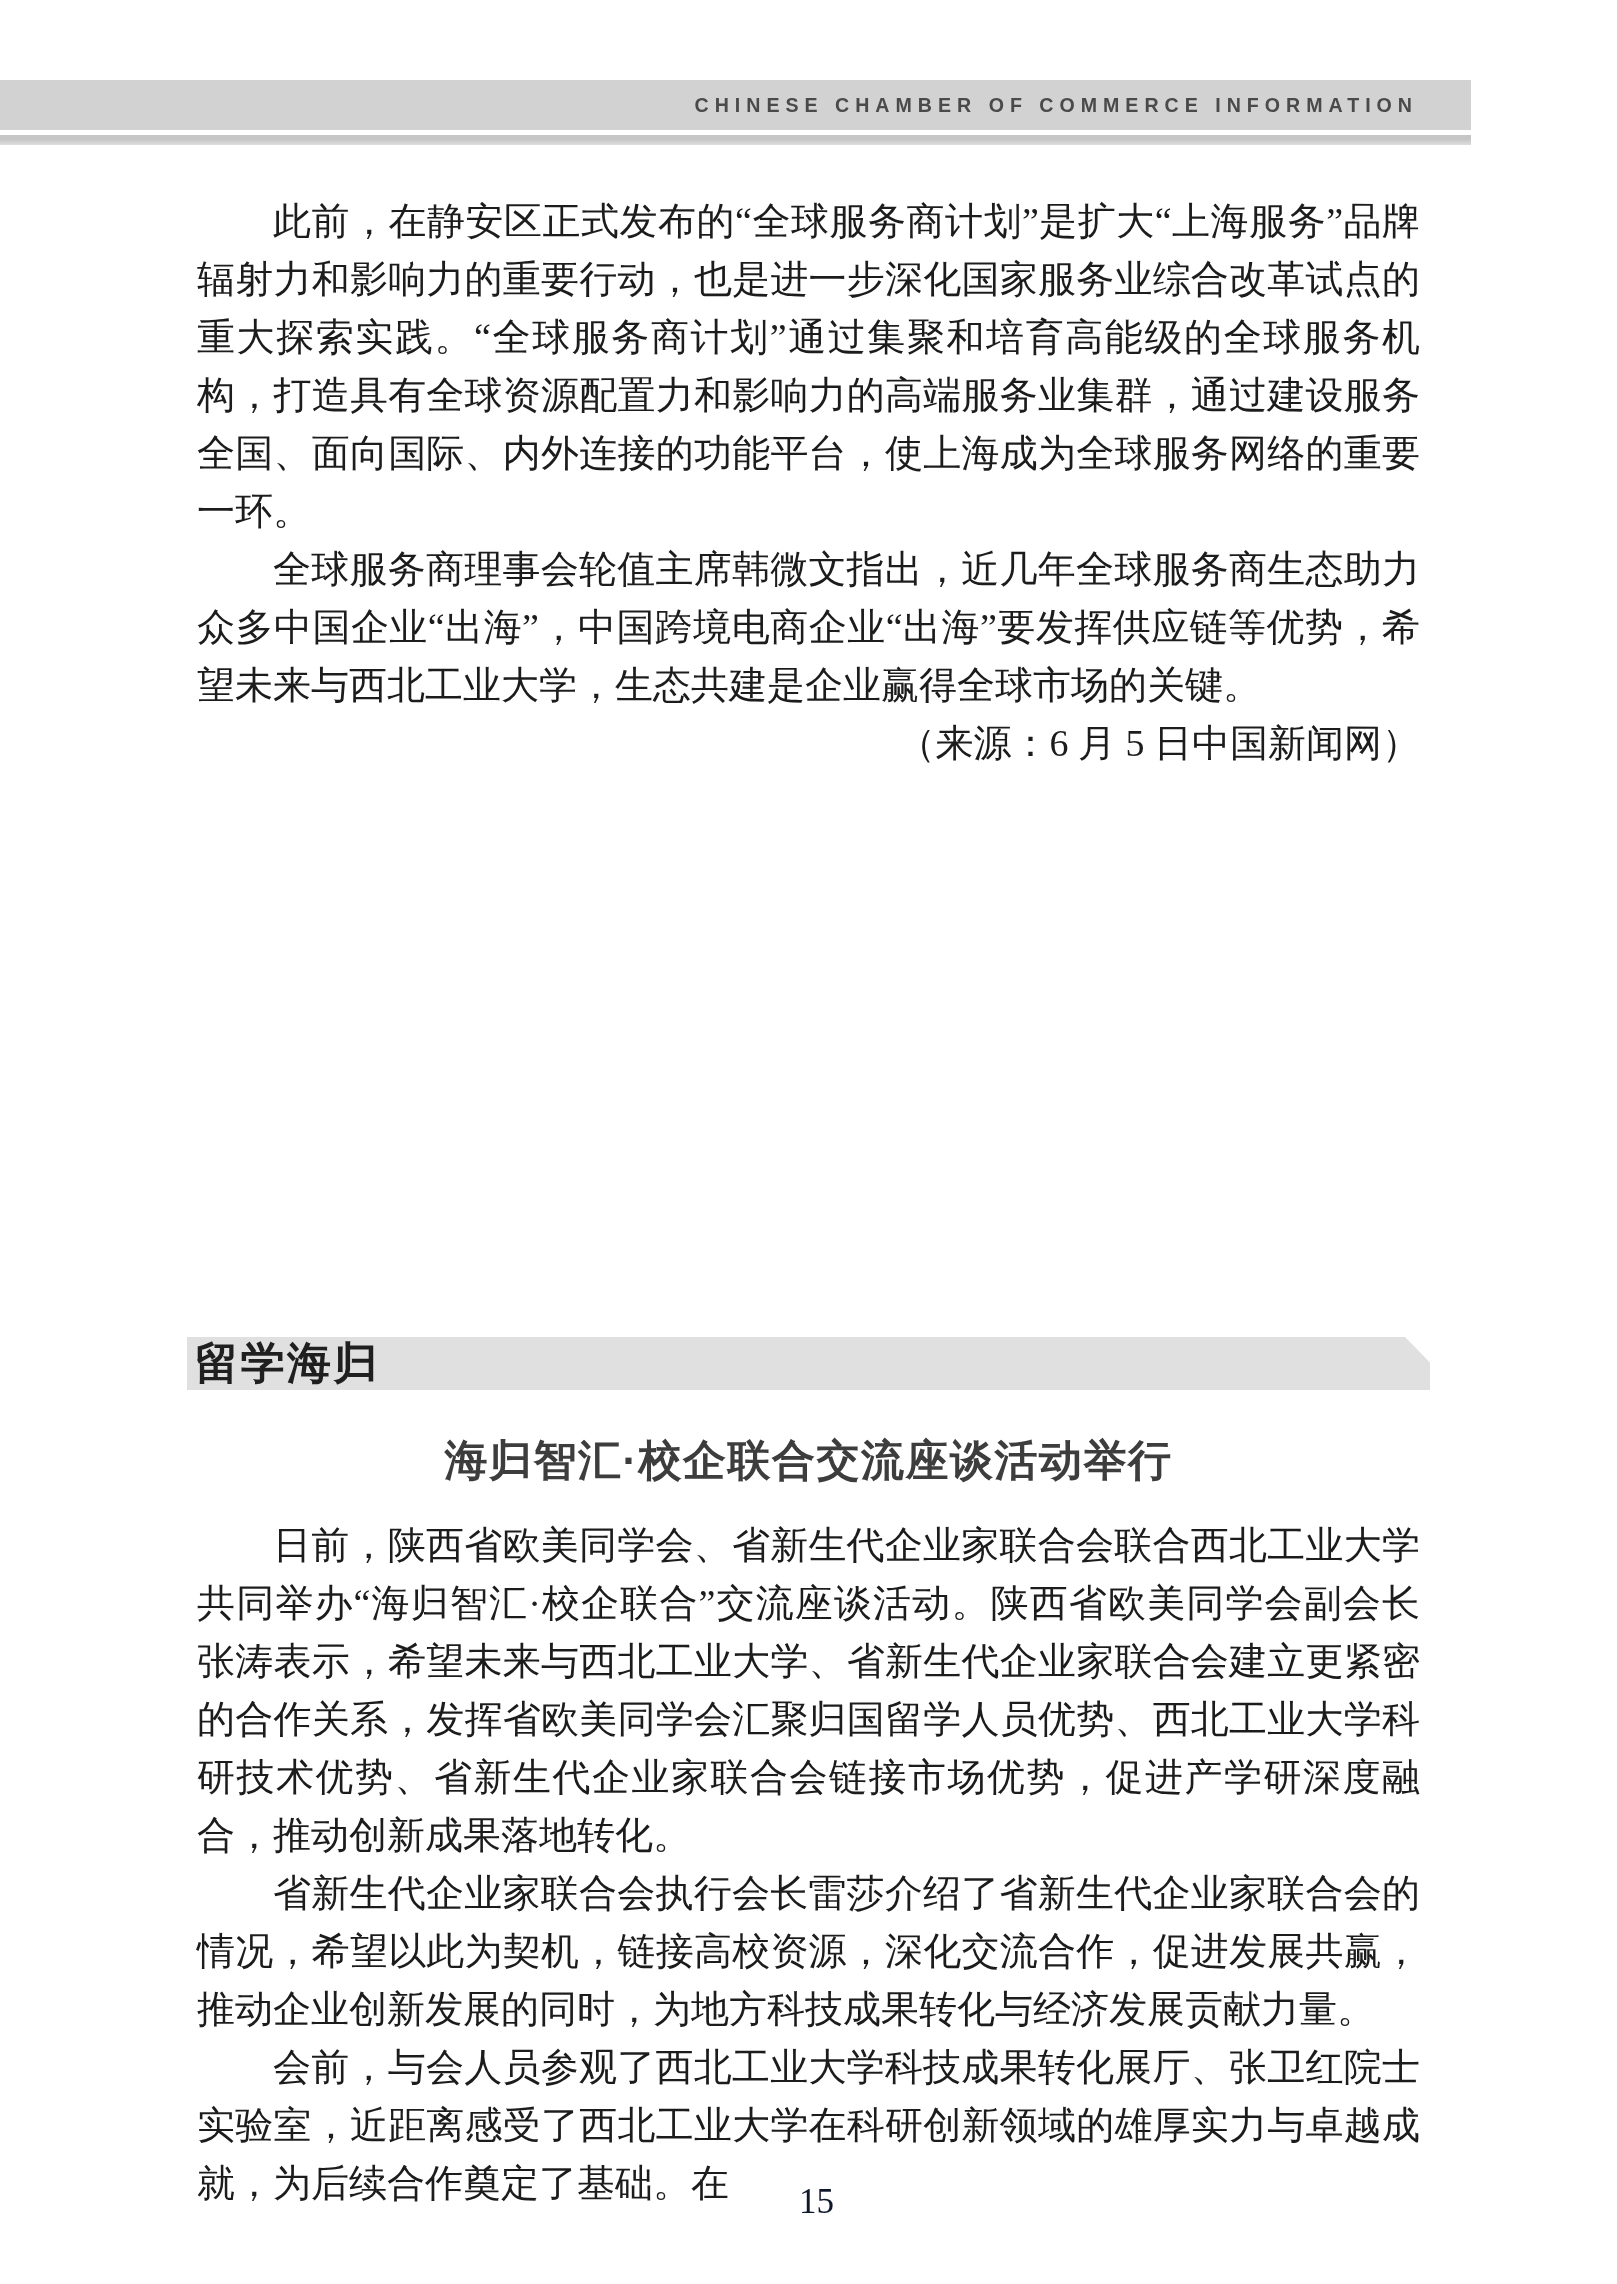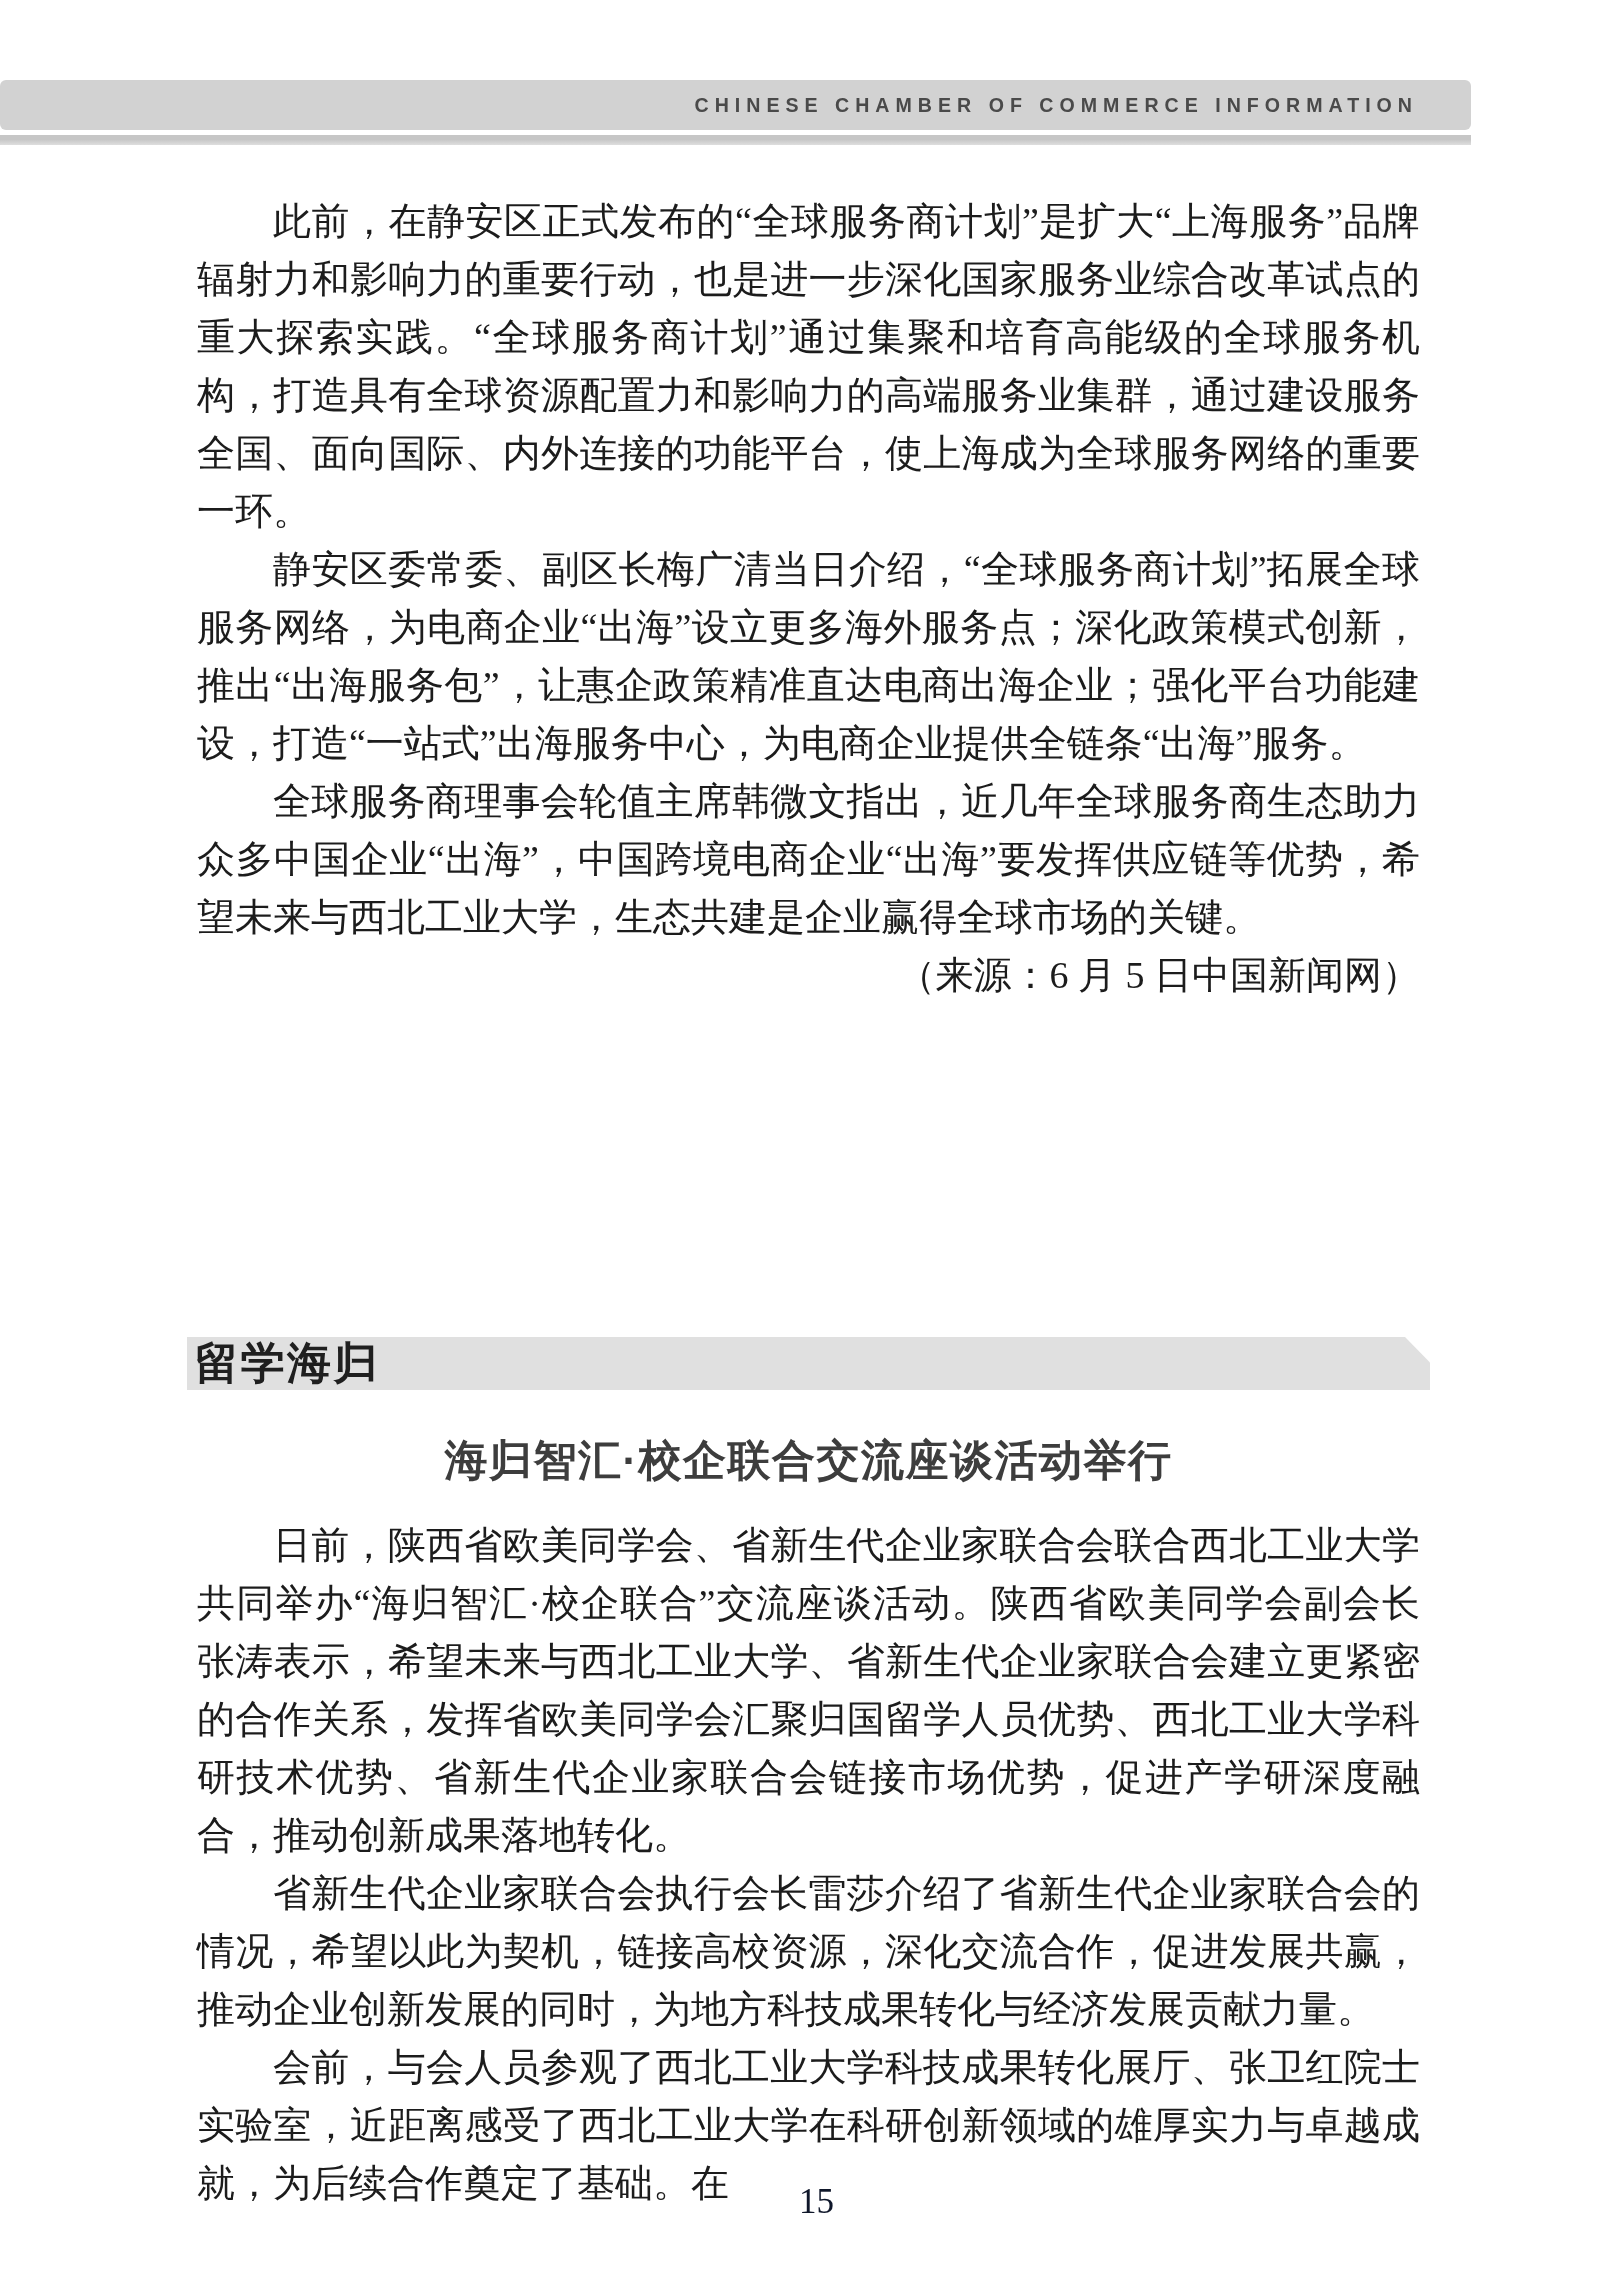--- a/index.html
+++ b/index.html
@@ -5,21 +5,21 @@
   html,body{margin:0;padding:0;}
   body{
     width:1617px;height:2284px;position:relative;background:#ffffff;
     font-family:"Liberation Serif","DejaVu Serif",serif;
   }
   
   .header-band{
     position:absolute;left:0;top:80px;width:1471px;height:50px;
     background:var(--band-color,#d2d2d2);
     display:flex;align-items:center;justify-content:flex-end;
-    padding-right:53px;box-sizing:border-box;border-radius:6px;
+    padding-right:53px;box-sizing:border-box;
   }
   .header-band-text{
     font-family:"Liberation Sans","DejaVu Sans",sans-serif;
     font-size:19.6px;font-weight:600;letter-spacing:6px;
     color:var(--header-text-color,#4a4a4a);white-space:nowrap;
   }
   .header-strip{
     position:absolute;left:0;top:135px;width:1471px;height:9.8px;
     background:linear-gradient(to bottom,
       var(--strip-dark,#c6c6c6) 0%,
@@ -67,21 +67,20 @@
 </head>
 <body>
 
 <div class="header-band">
   <span class="header-band-text">CHINESE CHAMBER OF COMMERCE INFORMATION</span>
 </div>
 <div class="header-strip"></div>
 
 <div class="article article-1">
   <p class="indent">此前，在静安区正式发布的“全球服务商计划”是扩大“上海服务”品牌辐射力和影响力的重要行动，也是进一步深化国家服务业综合改革试点的重大探索实践。“全球服务商计划”通过集聚和培育高能级的全球服务机构，打造具有全球资源配置力和影响力的高端服务业集群，通过建设服务全国、面向国际、内外连接的功能平台，使上海成为全球服务网络的重要一环。</p>
-  <p class="indent">静安区委常委、副区长梅广清当日介绍，“全球服务商计划”拓展全球服务网络，为电商企业“出海”设立更多海外服务点；深化政策模式创新，推出“出海服务包”，让惠企政策精准直达电商出海企业；强化平台功能建设，打造“一站式”出海服务中心，为电商企业提供全链条“出海”服务。</p>
   <p class="indent">全球服务商理事会轮值主席韩微文指出，近几年全球服务商生态助力众多中国企业“出海”，中国跨境电商企业“出海”要发挥供应链等优势，希望未来与西北工业大学，生态共建是企业赢得全球市场的关键。</p>
   <p class="source-line">（来源：6 月 5 日中国新闻网）</p>
 </div>
 
 <div class="section-band">
   <span class="section-band-label">留学海归</span>
 </div>
 
 <div class="article-title">海归智汇·校企联合交流座谈活动举行</div>
 

